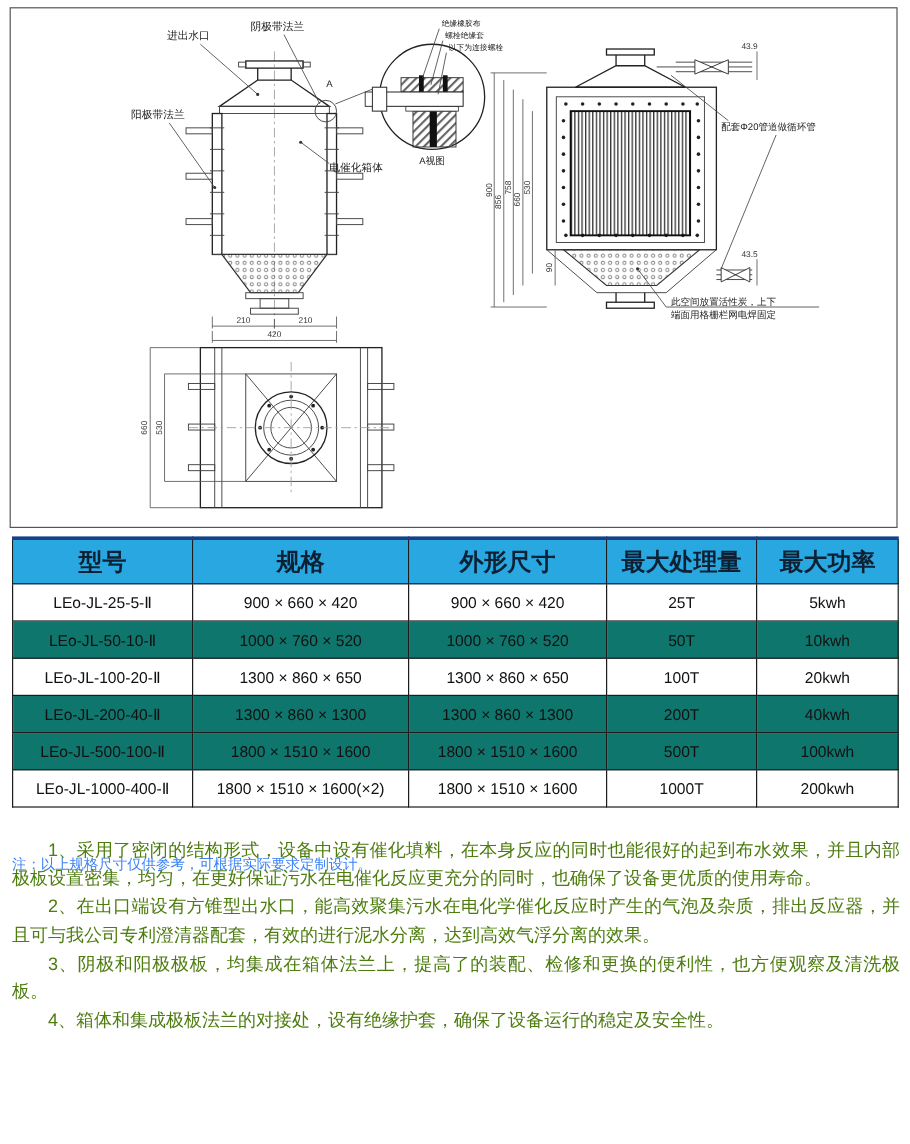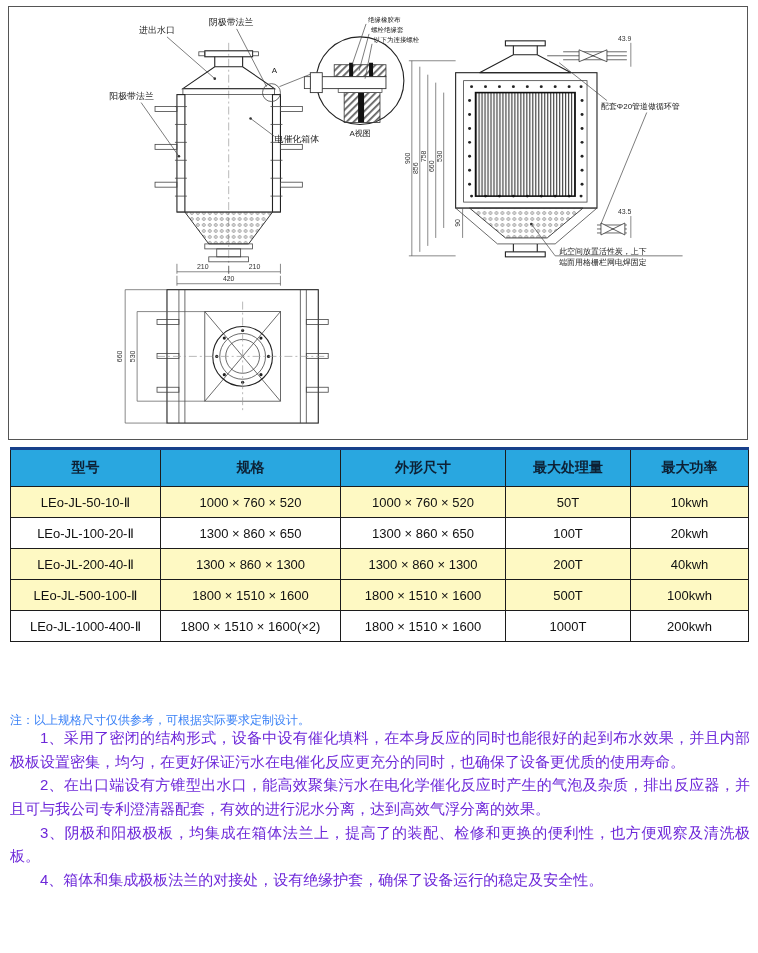--- a/index.html
+++ b/index.html
@@ -25,37 +25,37 @@
   .cl   { stroke:#999; stroke-width:0.7; stroke-dasharray:8 3 2 3; fill:none; }
   .lead { stroke:#444; stroke-width:0.7; fill:none; }
   .dimln{ stroke:#555; stroke-width:0.7; fill:none; }
 
   .spec-table {
     position:absolute; left:10px; top:447px; width:738px;
     border-collapse:collapse; table-layout:fixed;
     border-top:3px solid #17408b;
   }
   .spec-table th {
-    background:#29a7e0; color:#0d2135; font-weight:bold; font-size:14px;
+    background:#29a7e0; color:#0d2135; font-weight:bold; font-size:20px;
     height:36px; border:1px solid #1c1c1c; text-align:center; padding:0;
   }
   .spec-table td {
     background:#fff; font-size:13px; height:30px; text-align:center;
     border:1px solid #1c1c1c; padding:0 2px; color:#111;
   }
-  .spec-table tr.alt td { background:#fef9c3; }
+  .spec-table tr.alt td { background:#0f766e; }
   .col-model{width:150px}.col-spec{width:180px}.col-size{width:165px}
   .col-cap{width:125px}.col-pow{width:118px}
 
   .note {
     position:absolute; left:10px; top:712px; font-size:12px; color:#3b82f6;
   }
   .paragraphs {
-    position:absolute; left:10px; top:726px; width:740px;
-    font-size:15px; line-height:1.58; color:#6d28d9; text-align:justify;
+    position:absolute; left:10px; top:697px; width:740px;
+    font-size:15px; line-height:1.58; color:#4d7c0f; text-align:justify;
   }
   .paragraphs p { margin:0; text-indent:2em; }
 </style>
 </head>
 <body>
 
 <div class="diagram-box">
   <svg viewBox="0 0 740 434" xmlns="http://www.w3.org/2000/svg">
     <defs>
       <pattern id="dots" width="6" height="6" patternUnits="userSpaceOnUse">
@@ -289,20 +289,27 @@
   <thead>
     <tr>
       <th>型号</th>
       <th>规格</th>
       <th>外形尺寸</th>
       <th>最大处理量</th>
       <th>最大功率</th>
     </tr>
   </thead>
   <tbody>
+    <tr>
+      <td>LEo-JL-25-5-Ⅱ</td>
+      <td>900 × 660 × 420</td>
+      <td>900 × 660 × 420</td>
+      <td>25T</td>
+      <td>5kwh</td>
+    </tr>
     <tr class="alt">
       <td>LEo-JL-50-10-Ⅱ</td>
       <td>1000 × 760 × 520</td>
       <td>1000 × 760 × 520</td>
       <td>50T</td>
       <td>10kwh</td>
     </tr>
     <tr>
       <td>LEo-JL-100-20-Ⅱ</td>
       <td>1300 × 860 × 650</td>

